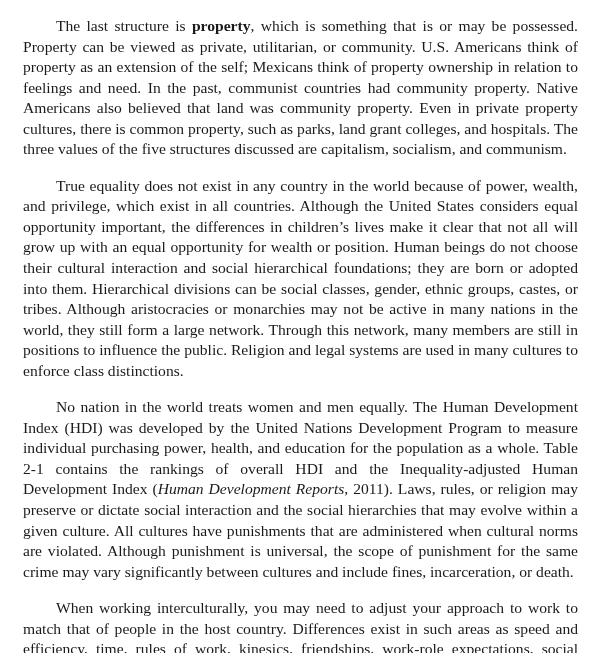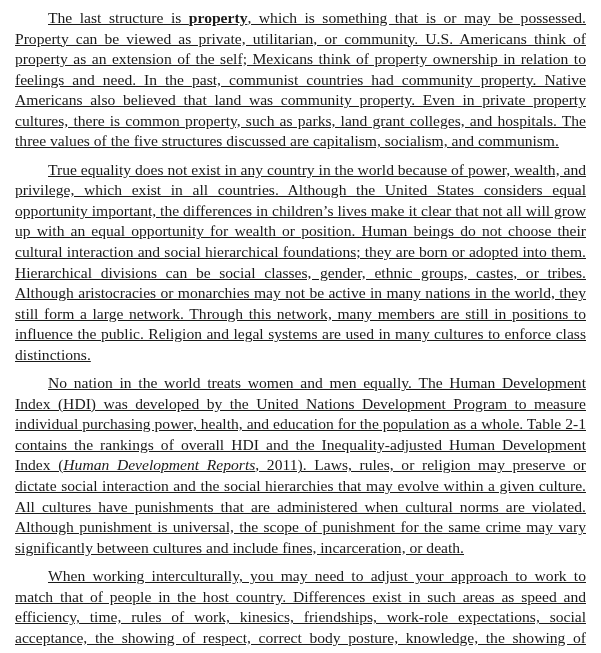--- a/index.html
+++ b/index.html
@@ -19,23 +19,22 @@
       top: 0px;
       width: 587px;
       font-family: "Liberation Serif", "DejaVu Serif", serif;
       font-size: 15.6px;
       line-height: 20.55px;
       color: #1a1a1a;
       text-align: justify;
       hyphens: manual;
     }
     .para {
-      margin: 8px;
+      margin: 16px;
       text-indent: 33px;
-      text-decoration: underline;
     }
     .bold { font-weight: bold; }
     .ital { font-style: italic; }
   </style>
 </head>
 <body>
 
 <div class="page">
   <p class="para"><span>The last structure is </span><span class="bold">property</span><span>, which is something that is or may be possessed. Property can be viewed as private, utilitarian, or community. U.S. Americans think of property as an extension of the self; Mexicans think of property ownership in relation to feelings and need. In the past, communist countries had community property. Native Americans also believed that land was community property. Even in private property cultures, there is common property, such as parks, land grant colleges, and hospitals. The three values of the five structures discussed are capitalism, socialism, and communism.</span></p>
   <p class="para"><span>True equality does not exist in any country in the world because of power, wealth, and privilege, which exist in all countries. Although the United States considers equal opportunity important, the differences in children’s lives make it clear that not all will grow up with an equal opportunity for wealth or position. Human beings do not choose their cultural interaction and social hierarchical foundations; they are born or adopted into them. Hierarchical divisions can be social classes, gender, ethnic groups, castes, or tribes. Although aristocracies or monarchies may not be active in many nations in the world, they still form a large network. Through this network, many members are still in positions to influence the public. Religion and legal systems are used in many cultures to enforce class distinctions.</span></p>

